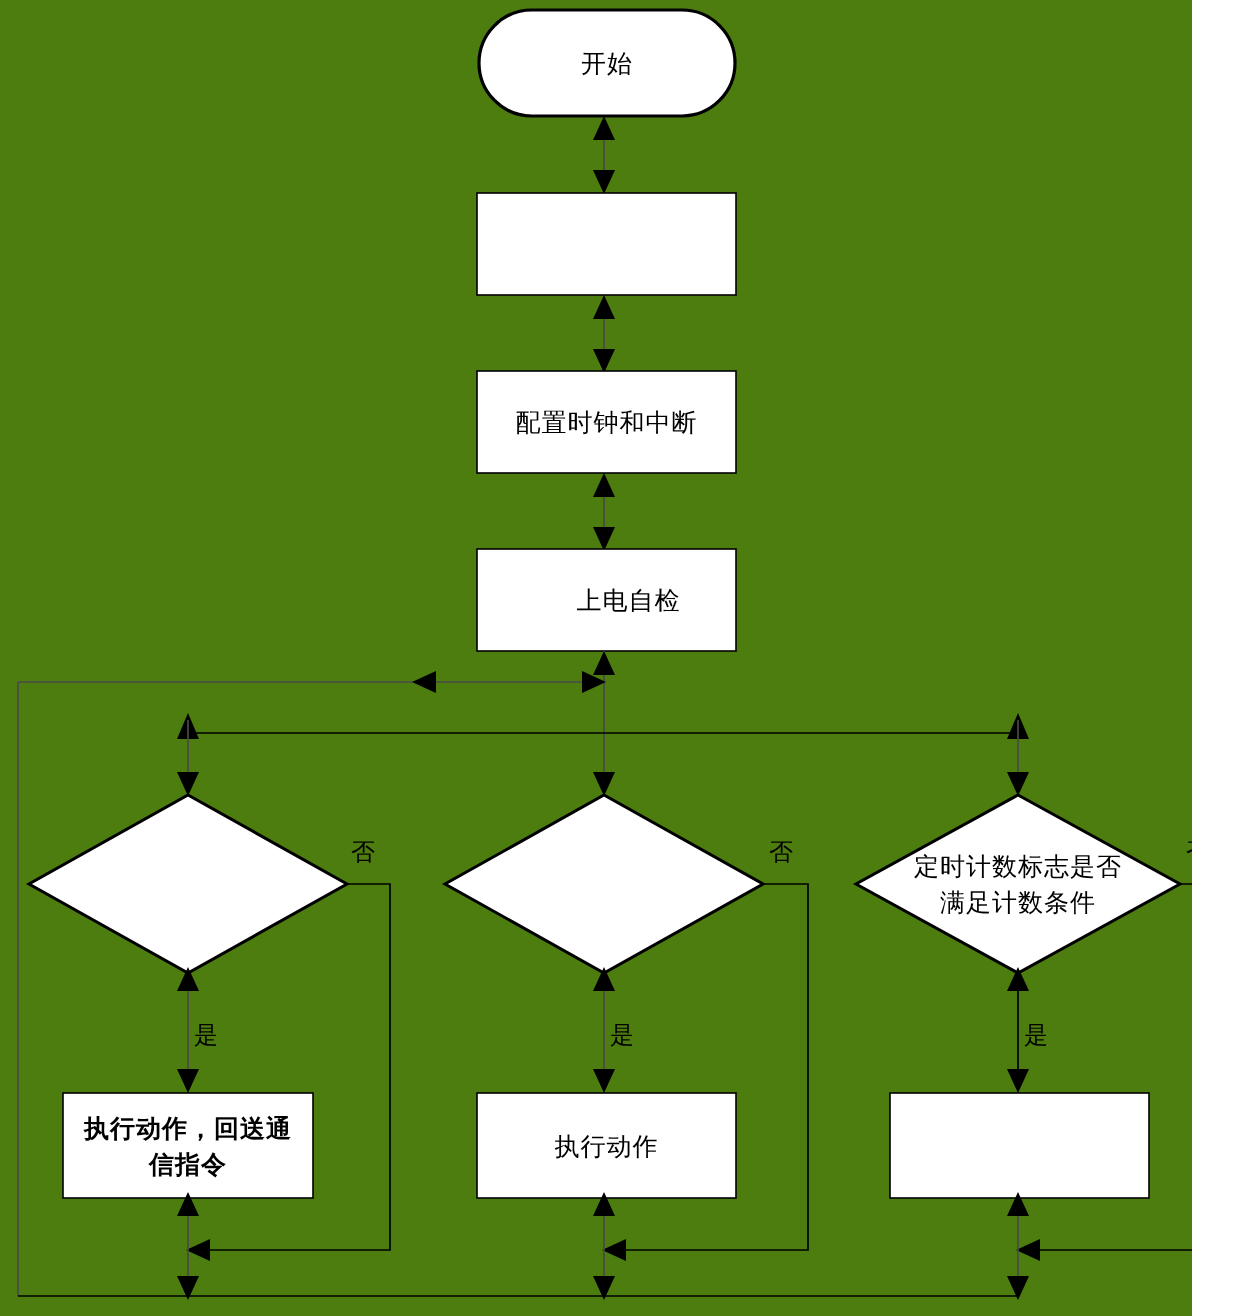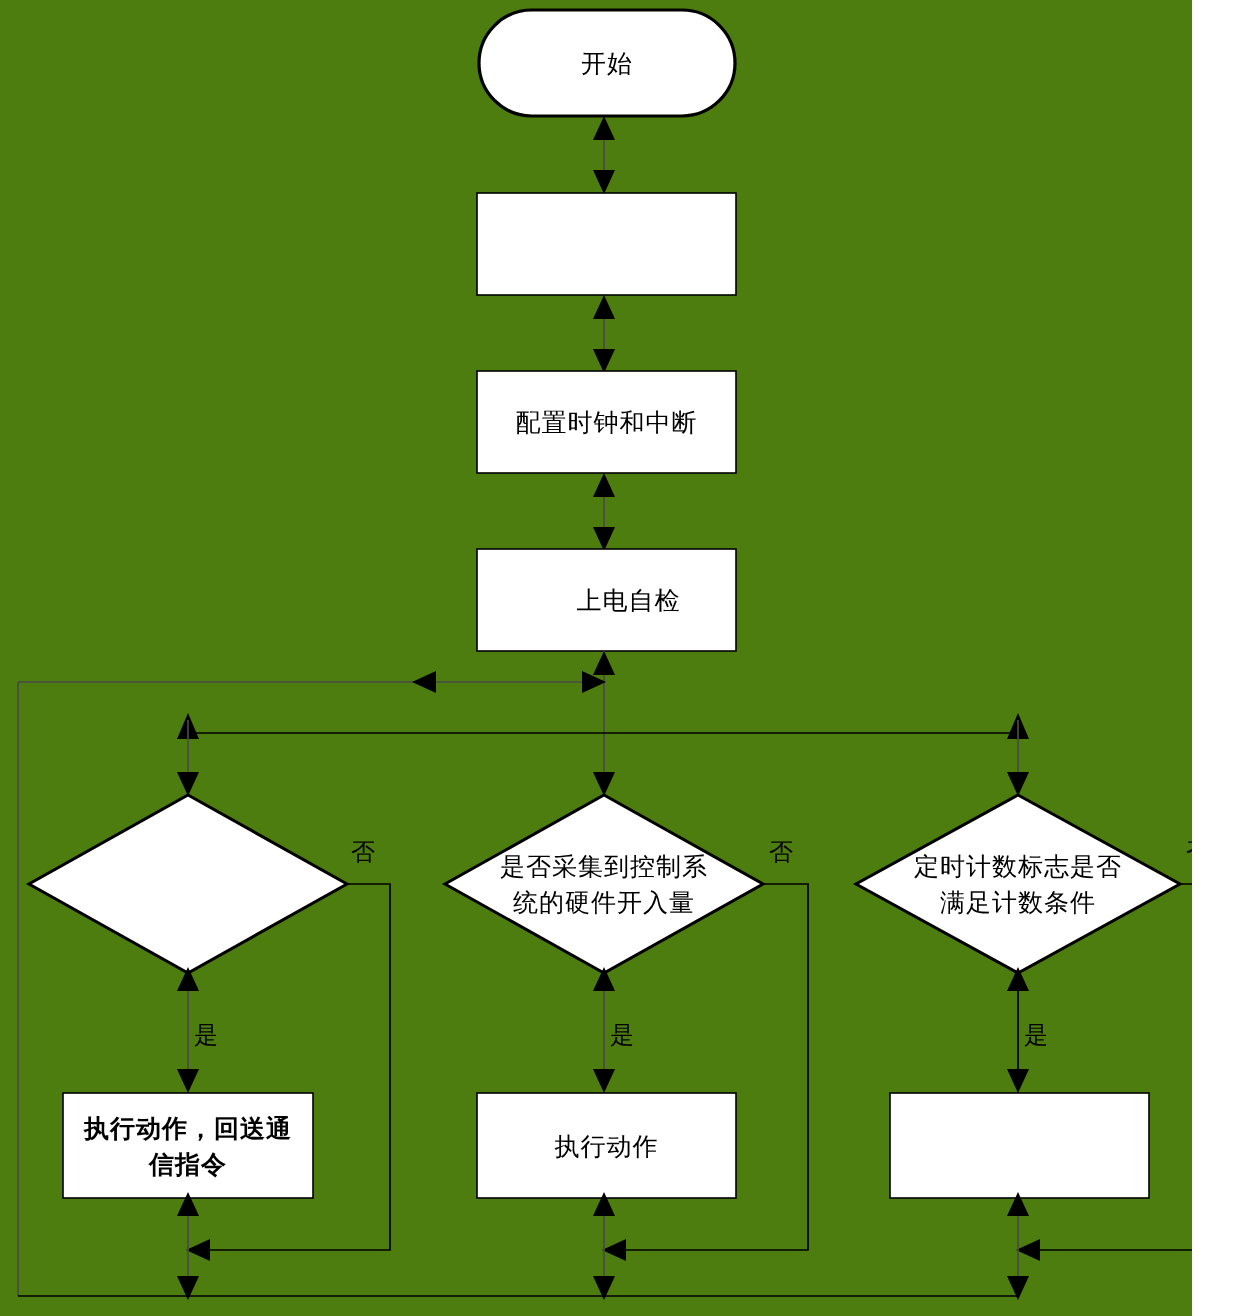--- a/index.html
+++ b/index.html
@@ -147,22 +147,20 @@
   </svg>
 
   <div class="node-text" style="left:479px; top:45px; width:256px;">开始</div>
 
 
   <div class="node-text" style="left:477px; top:404px; width:259px;">配置时钟和中断</div>
 
   <div class="node-text" style="left:499px; top:582px; width:259px;">上电自检</div>
 
 
-  <div class="node-text" style="left:464px; top:848px; width:280px;">是否采集到控制系
-统的硬件开入量</div>
 
   <div class="node-text" style="left:878px; top:848px; width:280px;">定时计数标志是否
 满足计数条件</div>
 
   <div class="node-text" style="left:58px; top:1110px; width:260px;font-weight:bold;">执行动作，回送通
 信指令</div>
 
   <div class="node-text" style="left:477px; top:1128px; width:259px;">执行动作</div>
 
 

